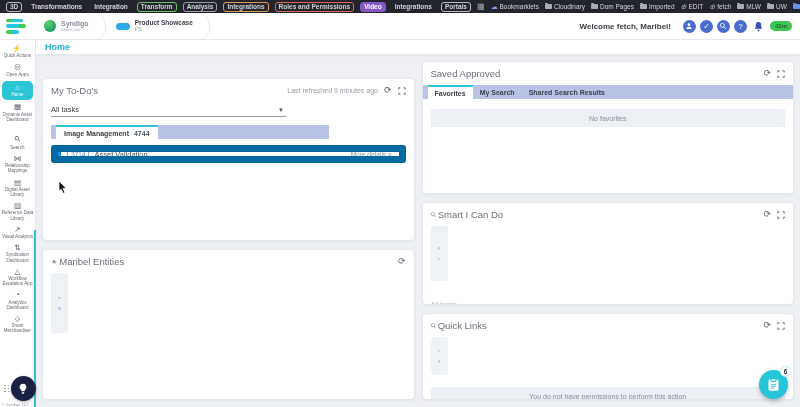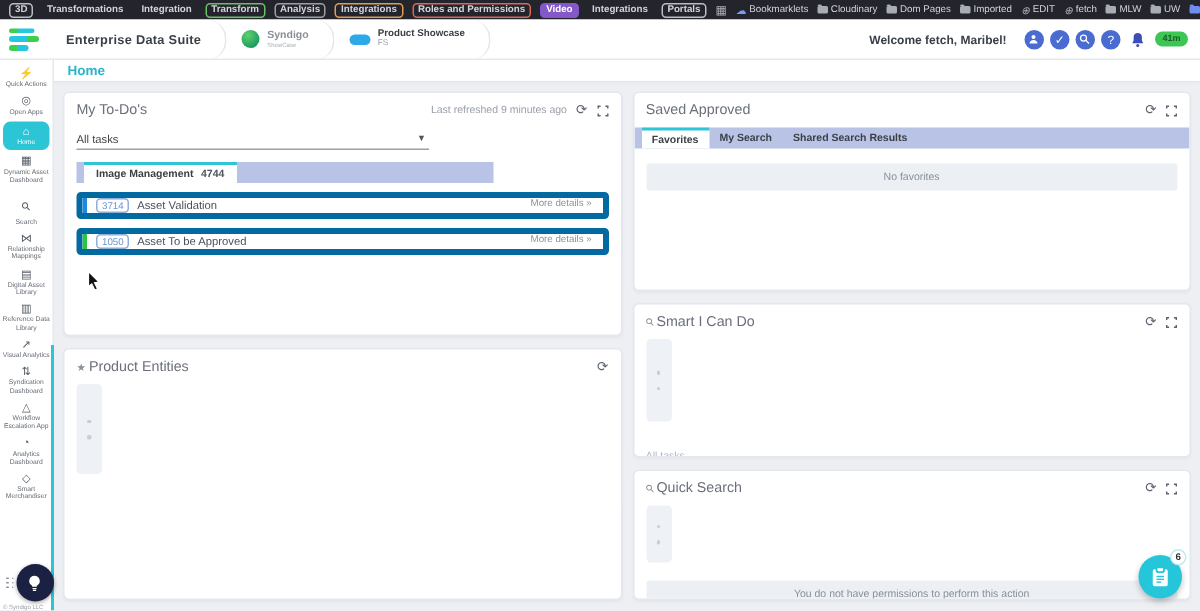--- a/index.html
+++ b/index.html
@@ -79,31 +79,31 @@
   .card-h { display:flex; align-items:center; padding:6px 8px 4px; }
   .card-t { font-size:9.5px; color:#6a6f7a; }
   .card-ic { font-size:7px; color:#8a9099; margin-right:2px; }
   .refreshed { margin-left:auto; font-size:7px; color:#9aa0aa; margin-right:6px; }
   .hsp { margin-left:auto; }
   .ic-refresh { font-size:9px; color:#5c6370; cursor:pointer; line-height:1; }
   .ic-expand { margin-left:6px; cursor:pointer; display:inline-flex; }
   .ic-expand svg { width:8px; height:8px; stroke:#5c6370; fill:none; stroke-width:1.2; }
 
   
-  .card-todo { height:163px; flex:none; }
+  .card-todo { height:163px; flex:none;margin-top:17px; }
   .select { display:flex; align-items:center; justify-content:space-between; width:235px;
             margin:3px 8px 8px; border-bottom:1px solid #9aa0aa; font-size:7.5px; color:#444;
             padding:2px 2px 2px 0; cursor:pointer; }
   .caret { font-size:6px; color:#555; }
   .tabstrip { background:#b9c3e6; height:14px; width:75%; margin-left:8px; display:flex; align-items:stretch; }
   .tab { background:#fff; border-top:2px solid #2fc4d6; margin-left:5px; display:flex; align-items:center;
          gap:5px; padding:0 8px; cursor:pointer; }
   .tab b { font-size:7px; color:#3a3f46; white-space:nowrap; }
   .tab .cnt { font-size:7px; color:#4a5560; font-weight:bold; }
-  .todo-row { display:flex; border:4px solid #0369a1; border-radius:3px;
+  .todo-row { display:flex; align-items:center; border:7px solid #0369a1; border-radius:3px;
               margin:6px 8px 0; height:18px; position:relative; overflow:hidden; }
   .rbar { width:3px; align-self:stretch; flex:none; }
   .bar-blue { background:#1e88e5; }
   .bar-green { background:#28c940; }
   .badge { border:1px solid #8aaede; color:#6d93cf; border-radius:3px; font-size:6.5px;
            padding:1px 3px; margin:0 5px 0 6px; }
   .row-label { font-size:7.5px; color:#4a505a; }
   .more { margin-left:auto; font-size:6.5px; color:#8c93a0; padding-right:7px; cursor:pointer; }
 
   
@@ -195,23 +195,20 @@
     </span>
 
 </div>
 
 <div class="app-header">
   <div class="logo">
       <i></i>
       <i></i>
       <i></i>
     </div>
-  <div class="seg">
-    <span class="seg-title">Enterprise Data Suite</span>
-  </div>
   <div class="seg">
     <span class="sc-circle"></span>
     <span class="sc-text">
         <b>Syndigo</b>
         <i>ShowCase</i>
       </span>
   </div>
   <div class="seg">
     <span class="ctx-pill"></span>
     <span class="ctx-text">
@@ -329,32 +326,26 @@
               <b>Image Management</b>
               <span class="cnt">4744</span>
             </div>
           </div>
           <div class="todo-row">
             <span class="rbar bar-blue"></span>
             <span class="badge">3714</span>
             <span class="row-label">Asset Validation</span>
             <span class="more">More details »</span>
           </div>
-          <div class="todo-row">
-            <span class="rbar bar-green"></span>
-            <span class="badge">1050</span>
-            <span class="row-label">Asset To be Approved</span>
-            <span class="more">More details »</span>
-          </div>
         </div>
 
         <div class="card card-fav" style="flex:1">
           <div class="card-h">
             <span class="card-ic">★</span>
-            <span class="card-t">Product Entities</span>
+            <span class="card-t">Maribel Entities</span>
             <span class="hsp"></span>
             <span class="ic-refresh">⟳</span>
           </div>
           <div class="skel">
               <i></i>
               <i></i>
             </div>
         </div>
       </div>
 
@@ -399,21 +390,21 @@
           <div class="skel">
               <i></i>
               <i></i>
             </div>
           <div class="clip-text">All tasks</div>
         </div>
 
         <div class="card card-quick" style="flex:1">
           <div class="card-h">
             <span class="card-ic mag">⚲</span>
-            <span class="card-t">Quick Search</span>
+            <span class="card-t">Quick Links</span>
             <span class="hsp"></span>
             <span class="ic-refresh">⟳</span>
             <span class="ic-expand">
               <svg viewBox="0 0 10 10">
                   <path d="M1 3V1h2M7 1h2v2M9 7v2H7M3 9H1V7"></path>
                 </svg>
             </span>
           </div>
           <div class="skel" style="height:38px">
               <i></i>

